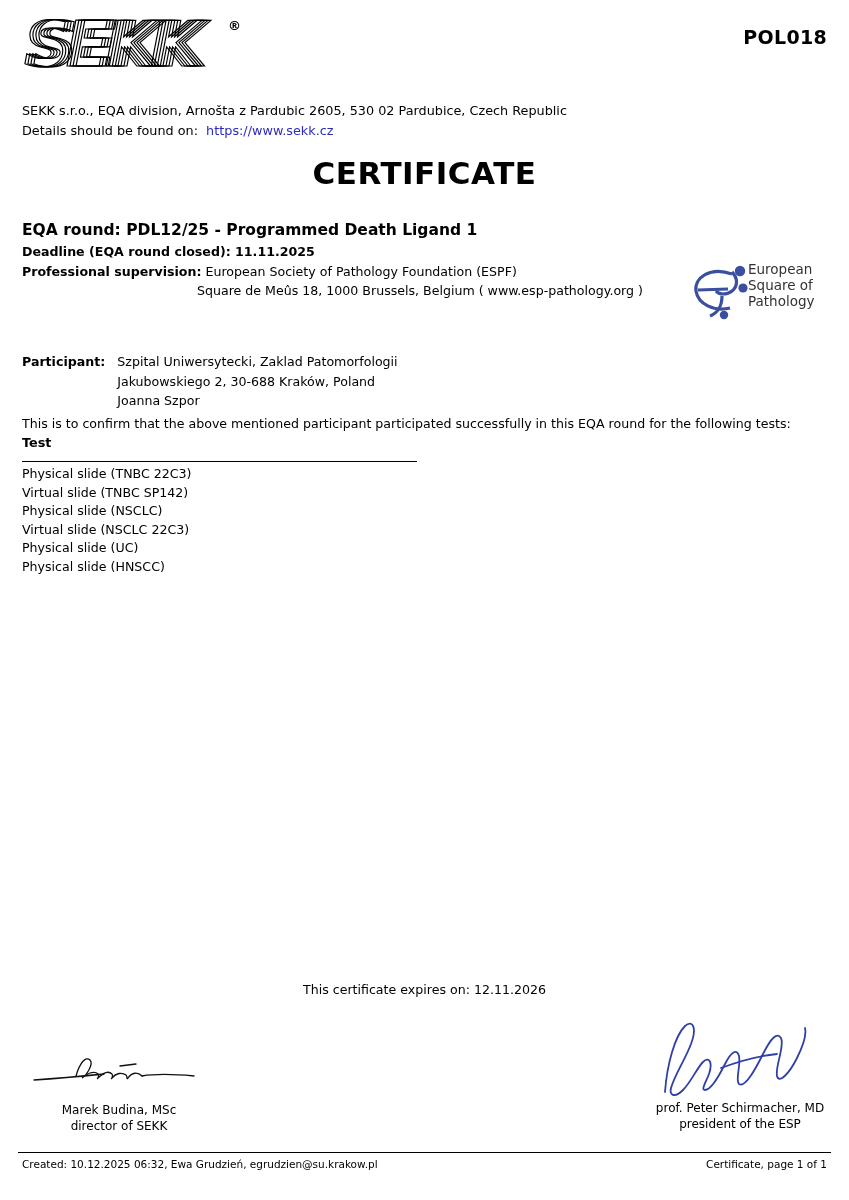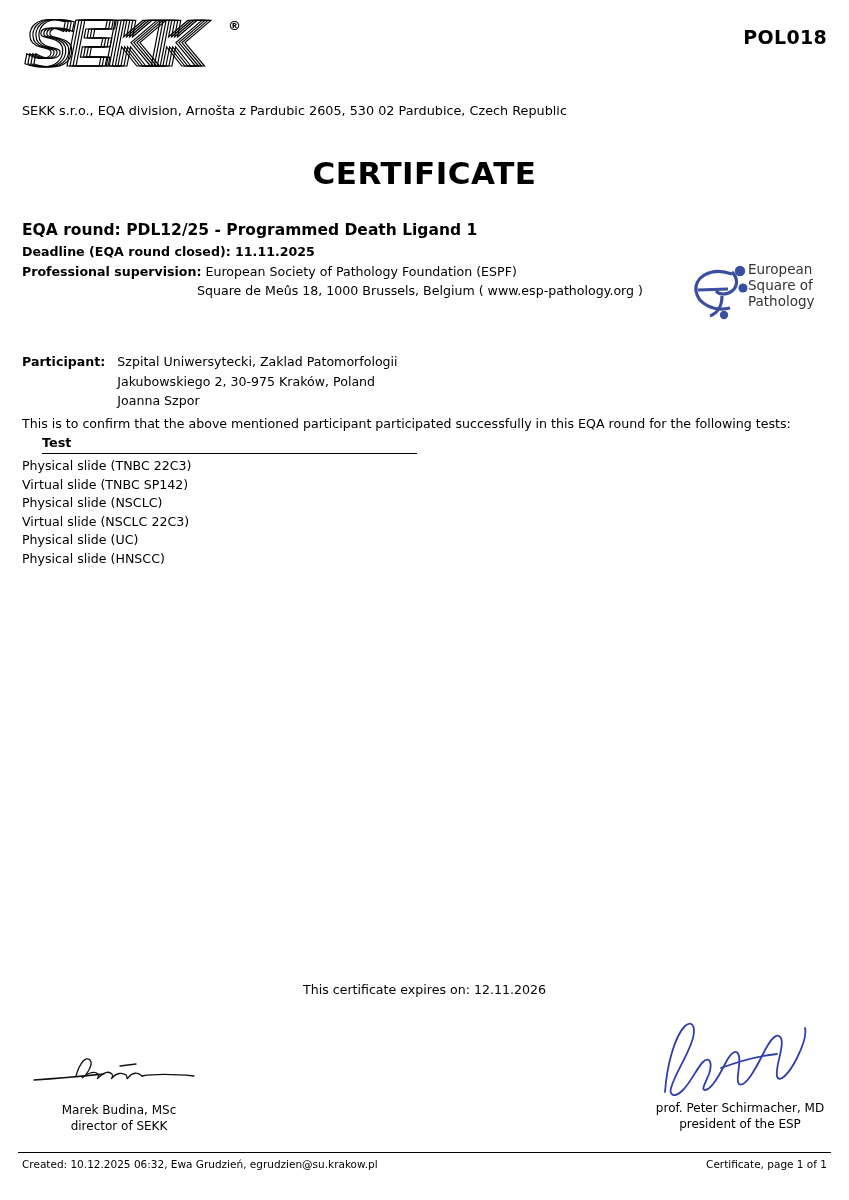--- a/index.html
+++ b/index.html
@@ -163,23 +163,22 @@
   
   .test-table {
     position: absolute;
     top: 435px;
     left: 22px;
     width: 395px;
   }
   .test-head {
     font-weight: bold;
     font-size: 12.8px;
-    padding-bottom: 3px;
+    padding-bottom: 11px;
     border-bottom: 1px solid #000;
-    margin-left: 20px;
   }
   .test-row {
     font-size: 12.6px;
     line-height: 1.0;
     padding-top: 6px;
     padding-bottom: 0px;
   }
 
   
   .expiry {
@@ -250,20 +249,24 @@
           <text x="11" y="52" font-family="DejaVu Sans, sans-serif" font-size="62" font-weight="bold" font-style="italic" letter-spacing="-3" fill="none" stroke="#000" stroke-width="1.2">SEKK</text>
         </g>
       </svg>
     </div>
     <div class="logo-reg">®</div>
     <div class="doc-code">POL018</div>
   </div>
 
   <div class="addr">
     <div>SEKK s.r.o., EQA division, Arnošta z Pardubic 2605, 530 02 Pardubice, Czech Republic</div>
+    <div class="line2">
+      <span>Details should be found on:</span>
+      &nbsp;<span class="link">https://www.sekk.cz</span>
+    </div>
   </div>
 
   <div class="title">CERTIFICATE</div>
 
   <div class="round">
     <span class="label">EQA round:</span>
     <span>PDL12/25 - Programmed Death Ligand 1</span>
   </div>
 
   <div class="deadline">
@@ -295,21 +298,21 @@
   <div class="esp-text">
     <div>European</div>
     <div>Square of</div>
     <div>Pathology</div>
   </div>
 
   <div class="participant">
     <span class="p-label">Participant:</span>
     <span class="p-rows">
       <div>Szpital Uniwersytecki, Zaklad Patomorfologii</div>
-      <div>Jakubowskiego 2, 30-975 Kraków, Poland</div>
+      <div>Jakubowskiego 2, 30-688 Kraków, Poland</div>
       <div>Joanna Szpor</div>
     </span>
   </div>
 
   <div class="confirm">This is to confirm that the above mentioned participant participated successfully in this EQA round for the following tests:</div>
 
   <div class="test-table">
     <div class="test-head">Test</div>
     <div class="test-row">Physical slide (TNBC 22C3)</div>
     <div class="test-row">Virtual slide (TNBC SP142)</div>

